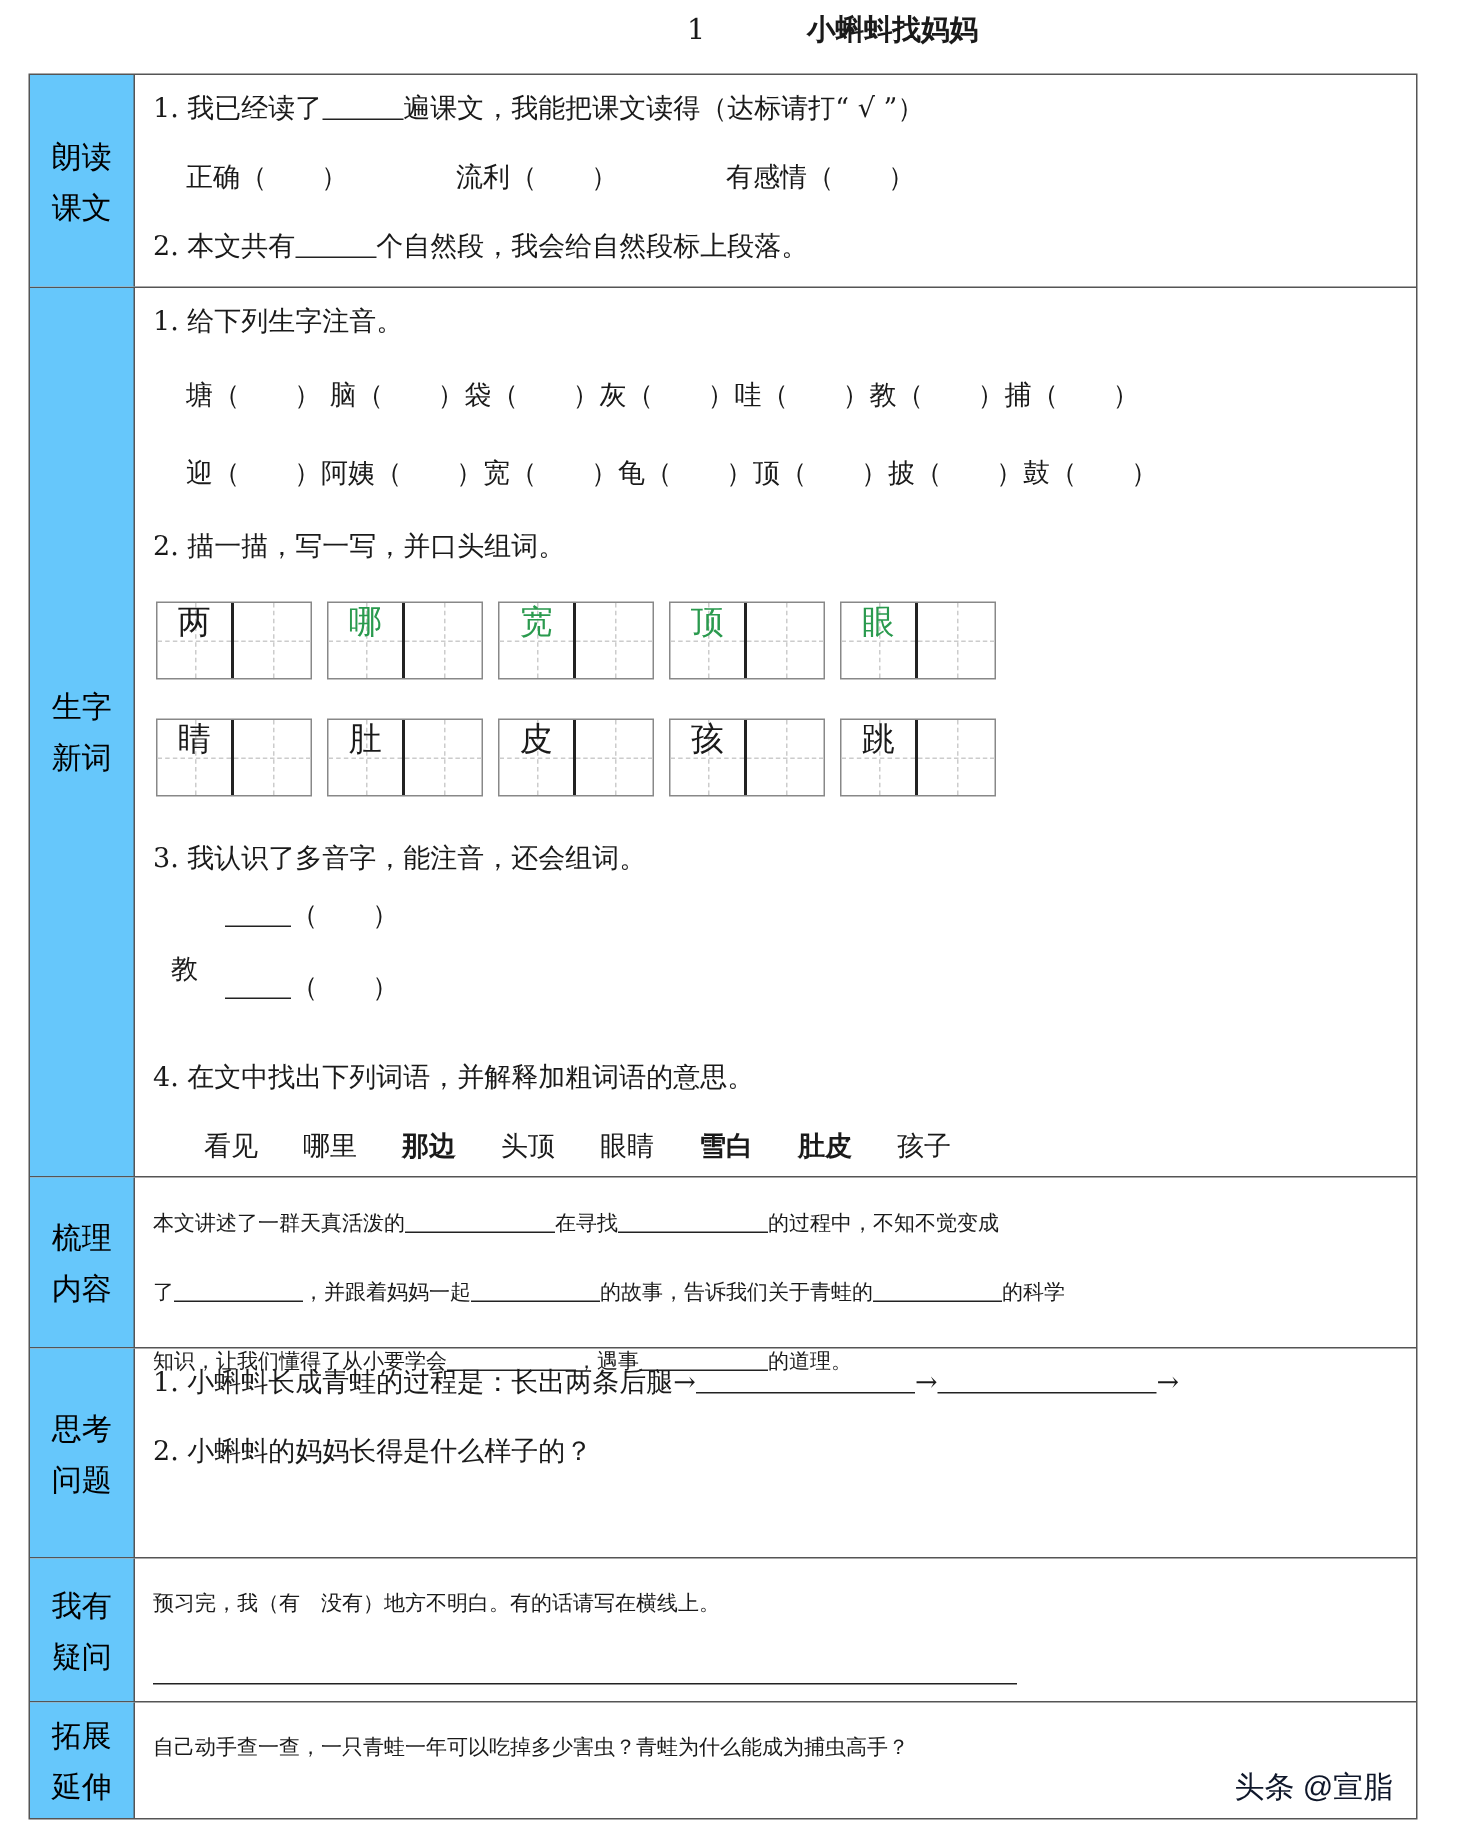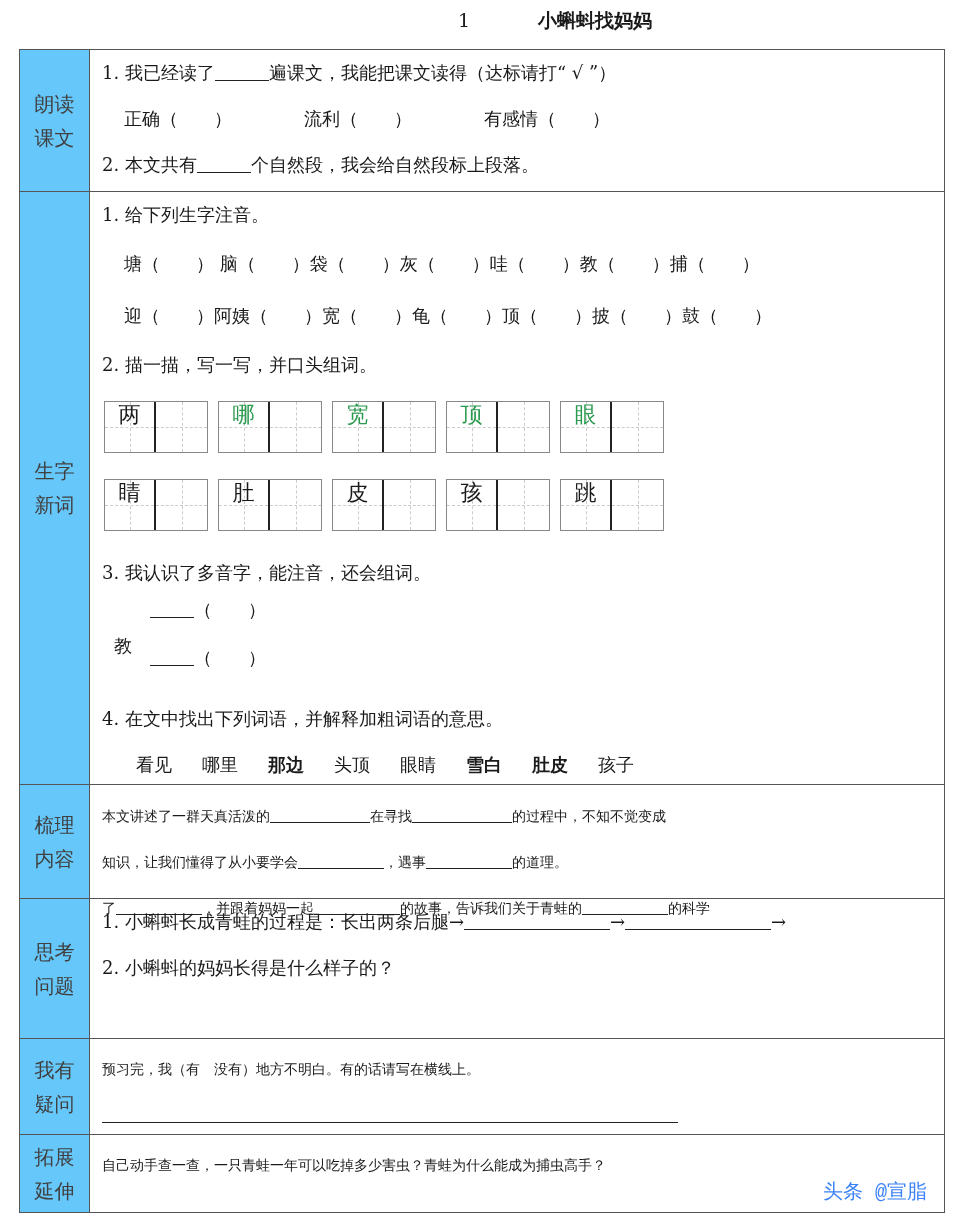--- a/index.html
+++ b/index.html
@@ -19,21 +19,21 @@
     position: absolute; left: 19px; top: 49px; width: 926px;
     border: 1.5px solid #555;
   }
   .row { display: flex; border-top: 1.5px solid #555; }
   .row:first-child { border-top: none; }
   .label {
     width: 70px; flex: 0 0 70px; background: #66c7fb;
     border-right: 1.5px solid #555;
     display: flex; align-items: center; justify-content: center;
     font-family: "DejaVu Sans", sans-serif;
-    font-size: 20px; line-height: 34px; text-align: center; color: #404040;
+    font-size: 20px; line-height: 34px; text-align: center; color: #000000;
   }
   .label span { display: block; width: 44px; }
   .content { flex: 1; padding: 6px 12px 6px 12px; font-size: 18px; }
   .line { height: 46px; line-height: 46px; white-space: nowrap; position: relative; }
   .blank { display: inline-block; border-bottom: 1px solid #222; height: 20px; vertical-align: -2px; }
   .indent { padding-left: 22px; }
 
   
   .grid-row { display: flex; gap: 10px; height: 78px; align-items: center; padding-left: 2px; }
   .cell-pair { display: flex; border: 1.5px solid #888; width: 104px; height: 52px; }
@@ -47,21 +47,21 @@
   .poly { position: relative; height: 100px; }
   .poly .char { position: absolute; left: 12px; top: 38px; font-size: 18px; }
   .poly .p1 { position: absolute; left: 48px; top: 2px; }
   .poly .p2 { position: absolute; left: 48px; top: 50px; }
 
   .words span { margin-right: 18px; margin-left: 12px; }
   .words span.bold { font-weight: bold; }
 
   .watermark {
     position: absolute; left: 823px; top: 1178px;
-    font-family: Liberation Mono, monospace; font-size: 20px; color: #3b82f6;
+    font-family: Liberation Sans, sans-serif; font-size: 20px; color: #0f172a;
   }
   .p-line { line-height: 34px; font-size: 14px; white-space: nowrap; margin-top: 12px; }
 </style>
 </head>
 <body>
 
 <div class="title">
   <span class="num">1</span>
   <span class="txt">小蝌蚪找妈妈</span>
 </div>
@@ -182,24 +182,24 @@
       <span>
           <span>梳理</span>
           <span>内容</span>
         </span>
     </div>
     <div class="content" style="padding-top:2px">
       <div class="p-line">
         <span>本文讲述了一群天真活泼的</span><span class="blank" style="width:100px"></span><span>在寻找</span><span class="blank" style="width:100px"></span><span>的过程中，不知不觉变成</span>
       </div>
       <div class="p-line">
+        <span>了</span><span class="blank" style="width:86px"></span><span>，并跟着妈妈一起</span><span class="blank" style="width:86px"></span><span>的故事，告诉我们关于青蛙的</span><span class="blank" style="width:86px"></span><span>的科学</span>
+      </div>
+      <div class="p-line">
         <span>知识，让我们懂得了从小要学会</span><span class="blank" style="width:86px"></span><span>，遇事</span><span class="blank" style="width:86px"></span><span>的道理。</span>
-      </div>
-      <div class="p-line">
-        <span>了</span><span class="blank" style="width:86px"></span><span>，并跟着妈妈一起</span><span class="blank" style="width:86px"></span><span>的故事，告诉我们关于青蛙的</span><span class="blank" style="width:86px"></span><span>的科学</span>
       </div>
     </div>
   </div>
 
   <div class="row" style="height:140px">
     <div class="label">
       <span>
           <span>思考</span>
           <span>问题</span>
         </span>

